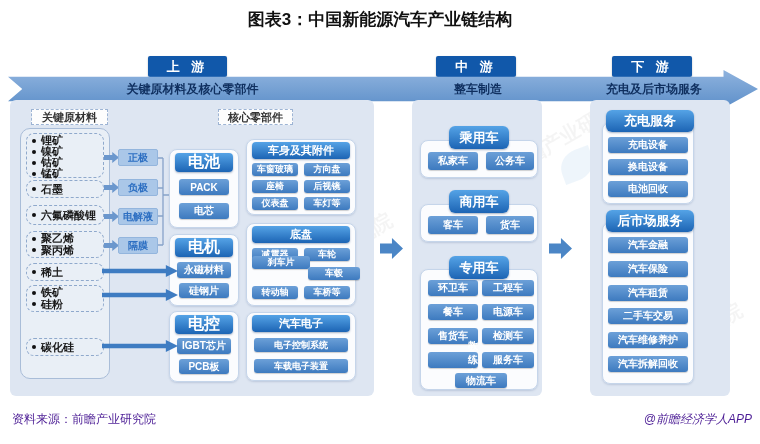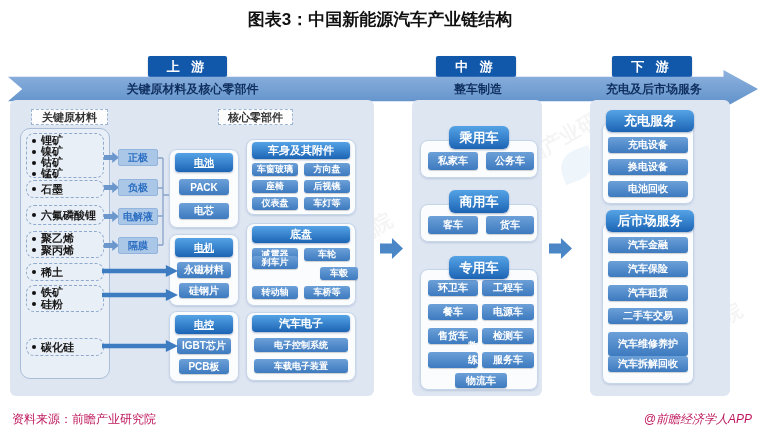--- a/index.html
+++ b/index.html
@@ -17,32 +17,32 @@
   .panel{background:#dee6f2;border-radius:6px;}
   .wbox{background:rgba(255,255,255,.88);border:1px solid #c5d5ea;border-radius:8px;box-shadow:0 1px 2px rgba(90,115,160,.25);}
   .outerbox{background:rgba(255,255,255,.35);border:1px solid #a9bdd8;border-radius:10px;}
   .dgroup{border:1px dashed #8fa9cc;border-radius:8px;display:flex;flex-direction:column;justify-content:space-around;padding:1px 5px;}
   .dlabel{background:#fdfdfd;border:1px dashed #9db4d4;font-size:11px;font-weight:bold;color:#333;}
 
   .mat{display:flex;align-items:center;gap:5px;font-size:11px;font-weight:bold;color:#1a1a1a;line-height:11px;}
   .dot{width:4px;height:4px;border-radius:50%;background:#111;flex:0 0 auto;}
 
   .hdr{background:linear-gradient(180deg,#55a3e6 0%,#1c64b4 100%);color:#fff;font-weight:bold;border-radius:4px;box-shadow:0 1px 2px rgba(10,40,90,.35);z-index:3;}
-  .hdr12{font-size:10px;text-decoration:underline;}
+  .hdr12{font-size:16px;}
   .hdr13{font-size:13px;border-radius:6px;}
   .hdr11{font-size:11px;}
   .item{background:linear-gradient(180deg,#6ca0d8 0%,#3d7abf 100%);color:#fff;font-weight:bold;border-radius:3px;box-shadow:0 1px 1px rgba(0,0,0,.18);font-size:10px;}
   .item9{font-size:9px;}
   .lite{background:#aac7e8;border:1px solid #93b5dd;color:#2d6fc2;font-size:10px;font-weight:bold;border-radius:2px;}
 
   .sarrow{background:#6b97cd;clip-path:polygon(0 28%,55% 28%,55% 0,100% 50%,55% 100%,55% 72%,0 72%);}
   .larrow{background:#3e7cc2;clip-path:polygon(0 32%,84% 32%,84% 0,100% 50%,84% 100%,84% 68%,0 68%);z-index:2;}
   .marrow{background:#4b86c6;clip-path:polygon(0 26%,52% 26%,52% 0,100% 50%,52% 100%,52% 74%,0 74%);}
 
-  .foot{font-size:12px;color:#be185d;}
+  .foot{font-size:12px;color:#4c1d95;}
   .wm{color:#777;opacity:.07;font-weight:bold;font-size:20px;transform:rotate(-30deg);white-space:nowrap;z-index:0;}
   .wmshape{background:#5b9bd5;opacity:.10;border-radius:60% 0 60% 0;transform:rotate(-20deg);}
   svg.lines{position:absolute;left:0;top:0;z-index:1;}
 </style>
 </head>
 <body>
 
 <div class="abs wm" style="left:30px;top:150px;">前瞻产业研究院</div>
 <div class="abs wm" style="left:260px;top:240px;">前瞻产业研究院</div>
 <div class="abs wm" style="left:500px;top:120px;">前瞻产业研究院</div>
@@ -171,22 +171,22 @@
 <div class="abs item item9 ctr" style="left:304px;top:163px;width:46px;height:13px;">方向盘</div>
 <div class="abs item item9 ctr" style="left:252px;top:180px;width:46px;height:13px;">座椅</div>
 <div class="abs item item9 ctr" style="left:304px;top:180px;width:46px;height:13px;">后视镜</div>
 <div class="abs item item9 ctr" style="left:252px;top:197px;width:46px;height:13px;">仪表盘</div>
 <div class="abs item item9 ctr" style="left:304px;top:197px;width:46px;height:13px;">车灯等</div>
 
 <div class="abs wbox" style="left:246px;top:223px;width:110px;height:83px;"></div>
 <div class="abs hdr hdr11 ctr" style="left:252px;top:226px;width:98px;height:17px;">底盘</div>
 <div class="abs item item9 ctr" style="left:252px;top:248px;width:46px;height:13px;text-align:center;">减震器</div>
 <div class="abs item item9 ctr" style="left:304px;top:248px;width:46px;height:13px;">车轮</div>
-<div class="abs item item9 ctr" style="left:252px;top:256px;width:46px;height:13px;">刹车片</div>
-<div class="abs item item9 ctr" style="left:320px;top:267px;width:38px;height:13px;">车毂</div>
+<div class="abs item item9 ctr" style="left:252px;top:256px;width:58px;height:13px;">刹车片</div>
+<div class="abs item item9 ctr" style="left:308px;top:267px;width:52px;height:13px;">车毂</div>
 <div class="abs item item9 ctr" style="left:252px;top:286px;width:46px;height:13px;">转动轴</div>
 <div class="abs item item9 ctr" style="left:304px;top:286px;width:46px;height:13px;">车桥等</div>
 
 <div class="abs wbox" style="left:246px;top:312px;width:110px;height:69px;"></div>
 <div class="abs hdr hdr11 ctr" style="left:252px;top:315px;width:98px;height:17px;">汽车电子</div>
 <div class="abs item item9 ctr" style="left:254px;top:338px;width:94px;height:14px;">电子控制系统</div>
 <div class="abs item item9 ctr" style="left:254px;top:359px;width:94px;height:14px;">车载电子装置</div>
 
 <div class="abs marrow" style="left:380px;top:238px;width:23px;height:21px;"></div>
 <div class="abs marrow" style="left:549px;top:238px;width:23px;height:21px;"></div>
@@ -218,17 +218,17 @@
 <div class="abs item ctr" style="left:608px;top:137px;width:80px;height:16px;">充电设备</div>
 <div class="abs item ctr" style="left:608px;top:159px;width:80px;height:16px;">换电设备</div>
 <div class="abs item ctr" style="left:608px;top:181px;width:80px;height:16px;">电池回收</div>
 
 <div class="abs wbox" style="left:602px;top:222px;width:92px;height:162px;"></div>
 <div class="abs hdr hdr13 ctr" style="left:606px;top:210px;width:88px;height:22px;">后市场服务</div>
 <div class="abs item ctr" style="left:608px;top:237px;width:80px;height:16px;">汽车金融</div>
 <div class="abs item ctr" style="left:608px;top:261px;width:80px;height:16px;">汽车保险</div>
 <div class="abs item ctr" style="left:608px;top:285px;width:80px;height:16px;">汽车租赁</div>
 <div class="abs item ctr" style="left:608px;top:308px;width:80px;height:16px;">二手车交易</div>
-<div class="abs item ctr" style="left:608px;top:332px;width:80px;height:24px;">汽车维修养护</div>
+<div class="abs item ctr" style="left:608px;top:332px;width:80px;height:16px;">汽车维修养护</div>
 <div class="abs item ctr" style="left:608px;top:356px;width:80px;height:16px;">汽车拆解回收</div>
 
 <div class="abs foot" style="left:12px;top:411px;">资料来源：前瞻产业研究院</div>
 <div class="abs foot" style="right:8px;top:411px;font-style:italic;">@前瞻经济学人APP</div>
 
 </body></html>

